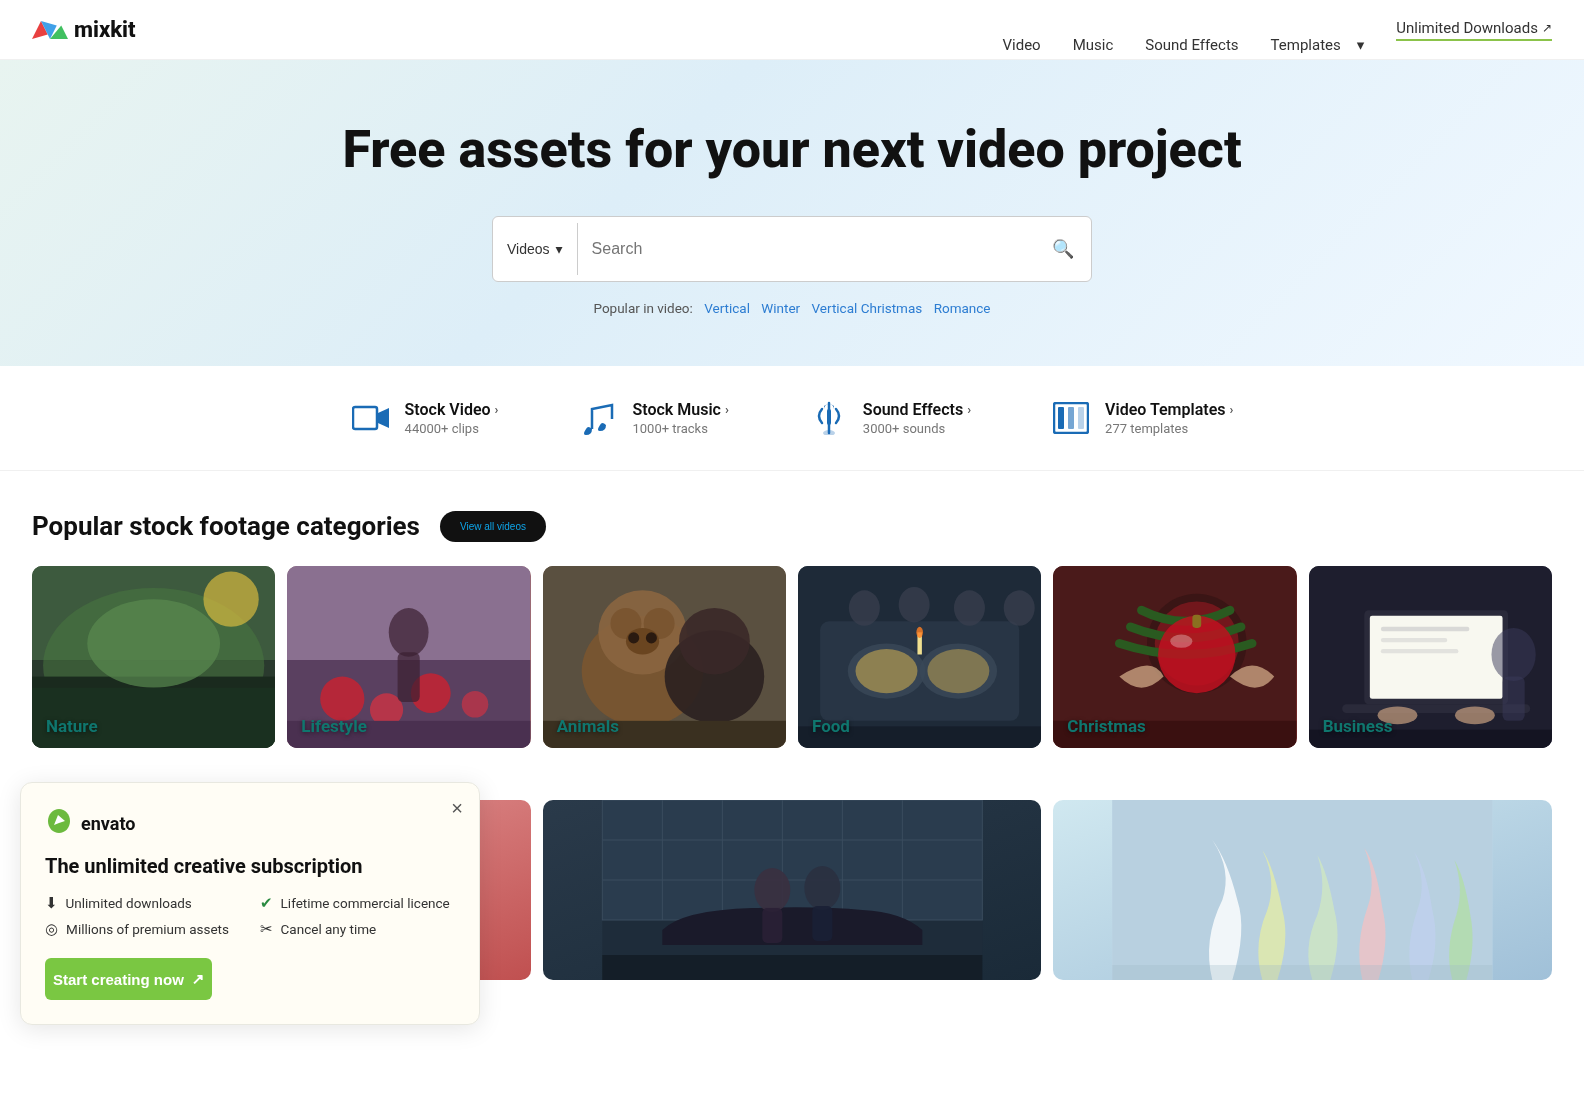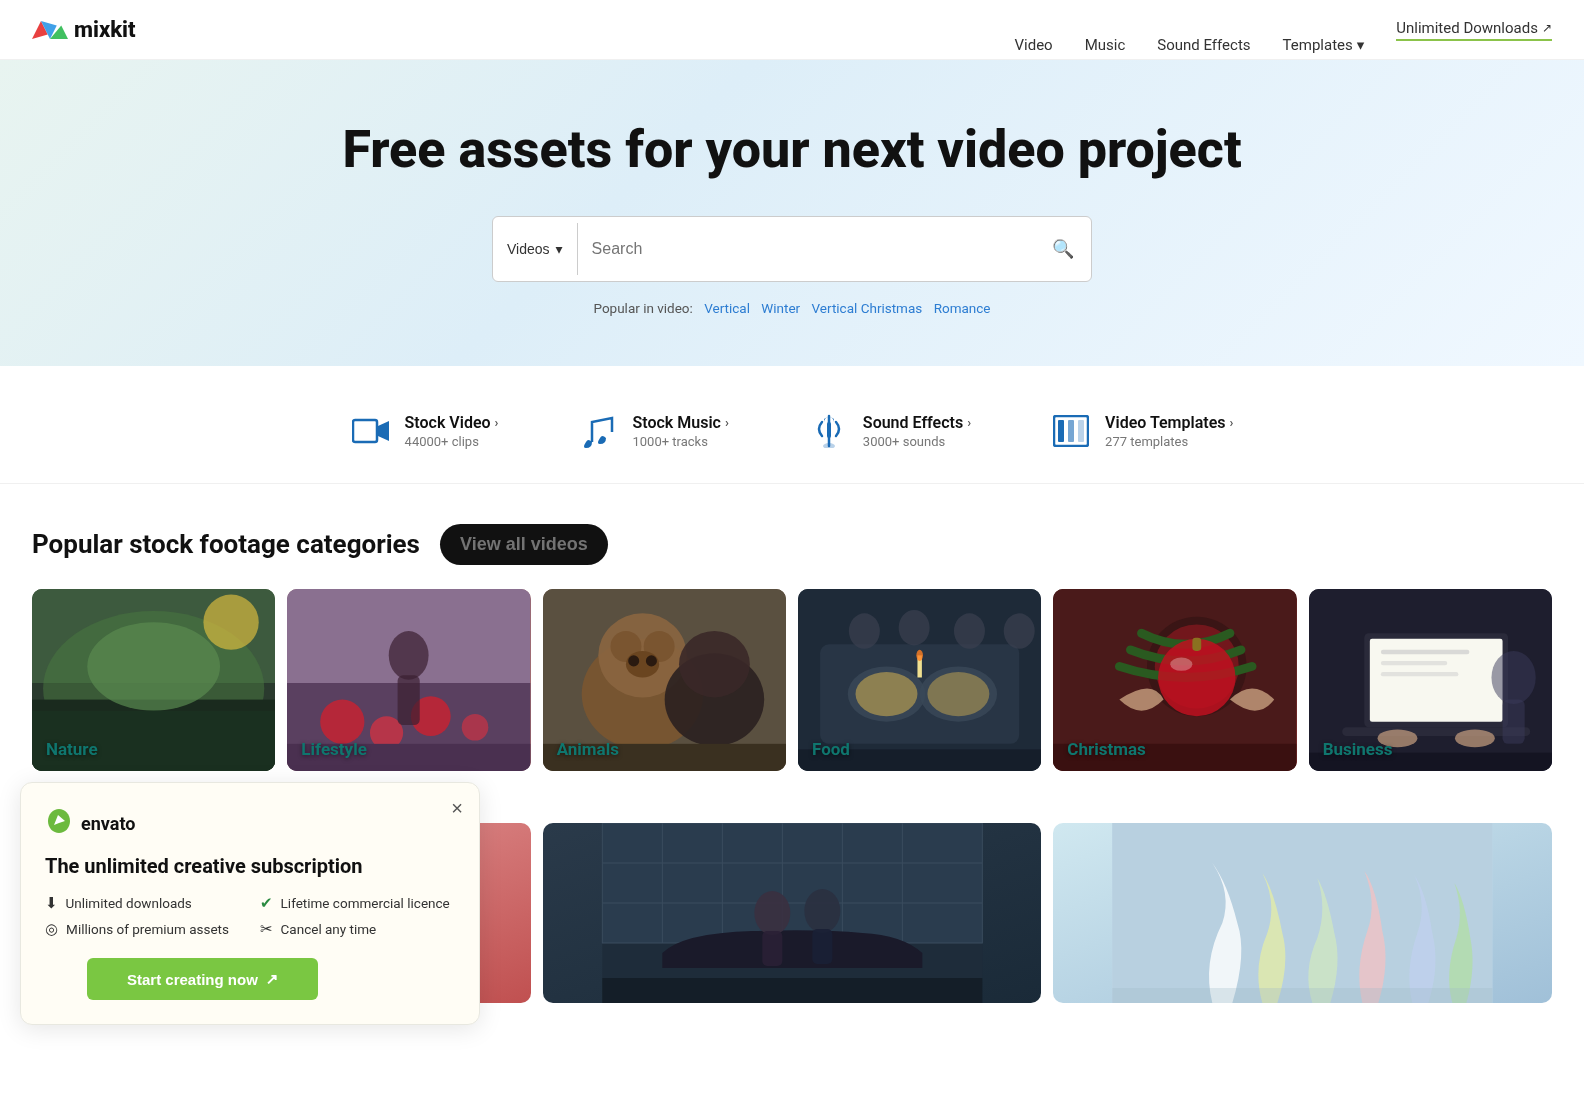--- a/index.html
+++ b/index.html
@@ -8,21 +8,21 @@
     
     nav {
       display: flex; align-items: center; justify-content: space-between;
       padding: 0 32px; height: 60px; background: #fff;
       border-bottom: 1px solid #f0f0f0; position: relative; z-index: 10;
     }
     .nav-logo { display: flex; align-items: center; gap: 6px; cursor: pointer; }
     .logo-icon { width: 36px; height: 28px; }
     .nav-links { display: flex; align-items: center; gap: 32px; }
     .nav-link { font-size: 15px; color: #333; text-decoration: none; cursor: pointer; margin-top: 30px; }
-    .nav-link-templates { display: flex; gap: 4px; }
+    .nav-link-templates { display: flex; gap: 16px; }
     .nav-unlimited { font-size: 15px; color: #333; cursor: pointer; border-bottom: 2px solid #8bc34a; padding-bottom: 2px; display: flex; align-items: center; gap: 4px; }
 
     
     .hero {
       background: linear-gradient(135deg, #e8f4f0 0%, #ddeef8 40%, #f0f8ff 100%);
       text-align: center; padding: 60px 20px 50px;
     }
     .hero-title { font-size: 52px; font-weight: 800; color: #111; margin-bottom: 36px; line-height: 1.15; }
     .search-bar {
       display: flex; align-items: center; max-width: 600px; margin: 0 auto 18px;
@@ -43,33 +43,33 @@
     }
     .popular-tags { font-size: 13.5px; color: #555; }
     .popular-tags span { color: #555; }
     .tag { color: #2d7dd2; cursor: pointer; margin-left: 8px; }
 
     
     .categories-bar {
       display: flex; justify-content: center; gap: 80px;
       padding: 32px 40px; background: #fff; border-bottom: 1px solid #f0f0f0;
     }
-    .cat-item { display: flex; align-items: center; gap: 14px; cursor: pointer; margin-top: 13px; }
+    .cat-item { display: flex; align-items: center; gap: 14px; cursor: pointer; }
     .cat-icon { width: 40px; height: 40px; display: flex; align-items: center; justify-content: center; color: #1a6bb5; font-size: 26px; }
     .cat-text h3 { font-size: 16px; font-weight: 600; color: #111; display: flex; align-items: center; gap: 4px; }
     .cat-text p { font-size: 13px; color: #777; margin-top: 2px; }
     .chevron-right { font-size: 13px; color: #555; }
 
     
     .footage-section { padding: 40px 32px 20px; }
     .footage-header { display: flex; align-items: center; gap: 20px; margin-bottom: 24px; }
     .footage-title { font-size: 26px; font-weight: 700; color: #111; }
     .view-all-btn {
-      background: #111; color: #737373; border: none; border-radius: 24px;
-      padding: 10px 20px; font-size: 18px; font-weight: 700; cursor: pointer;
+      background: #111; color: #0ea5e9; border: none; border-radius: 24px;
+      padding: 10px 20px; font-size: 10px; font-weight: 400; cursor: pointer;
     }
 
     
     .video-grid { display: grid; grid-template-columns: repeat(6, 1fr); gap: 12px; }
     .video-card {
       position: relative; border-radius: 10px; overflow: hidden; cursor: pointer;
       aspect-ratio: 4/3;
     }
     .video-card-bg {
       width: 100%; height: 100%; background-size: cover; background-position: center;
@@ -92,22 +92,22 @@
     }
     .envato-logo { display: flex; align-items: center; gap: 8px; margin-bottom: 14px; }
     .envato-icon { color: #6cba3e; font-size: 22px; }
     .envato-name { font-size: 18px; font-weight: 700; color: #111; }
     .popup-title { font-size: 20px; font-weight: 700; color: #111; margin-bottom: 16px; }
     .popup-features { display: grid; grid-template-columns: 1fr 1fr; gap: 8px 20px; margin-bottom: 20px; }
     .popup-feature { display: flex; align-items: center; gap: 8px; font-size: 13.5px; color: #333; }
     .feature-icon { font-size: 15px; }
     .start-btn {
       background: #7ac742; color: #fff; border: none; border-radius: 6px;
-      padding: 12px 40px; font-size: 15px; font-weight: 600; cursor: pointer;
-      display: flex; align-items: center; gap: 8px; margin-left: 42px;
+      padding: 12px 8px; font-size: 15px; font-weight: 600; cursor: pointer;
+      display: flex; align-items: center; gap: 8px;
     }
 
     
     .lower-section { padding: 20px 32px; }
     .lower-grid { display: grid; grid-template-columns: 1fr 1fr 1fr; gap: 12px; margin-top: 12px; }
     .lower-card {
       border-radius: 10px; overflow: hidden; cursor: pointer;
       height: 180px; position: relative;
     }
     .lower-card-bg { width: 100%; height: 100%; background-size: cover; background-position: center; }

